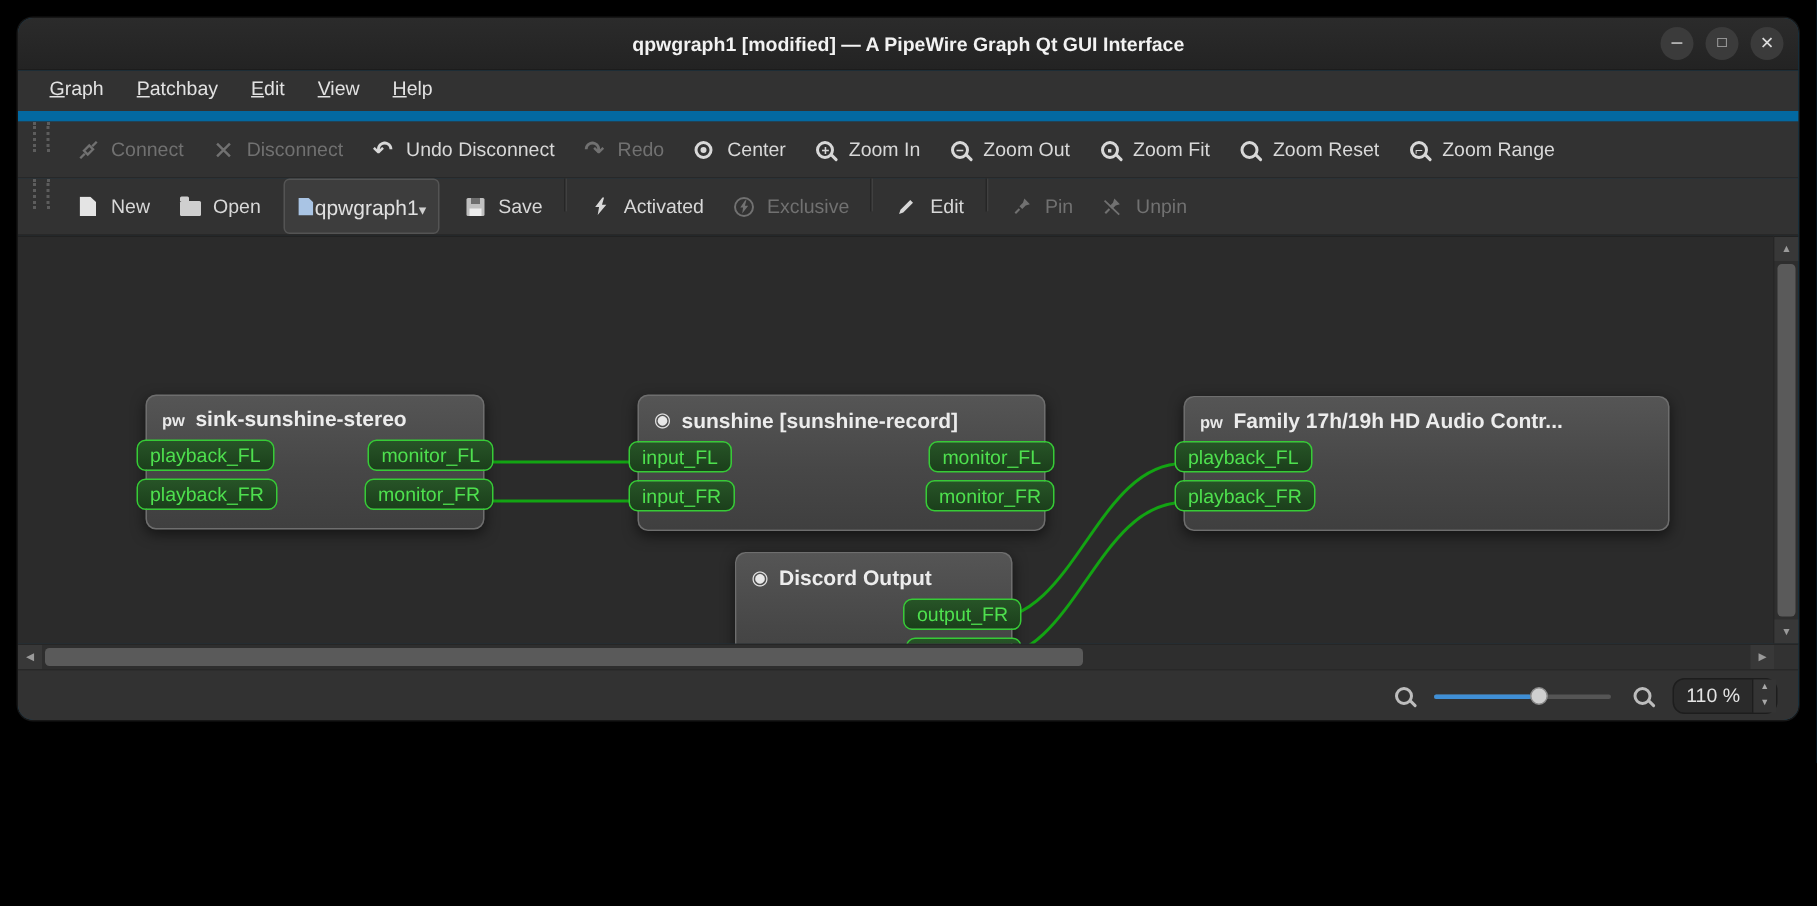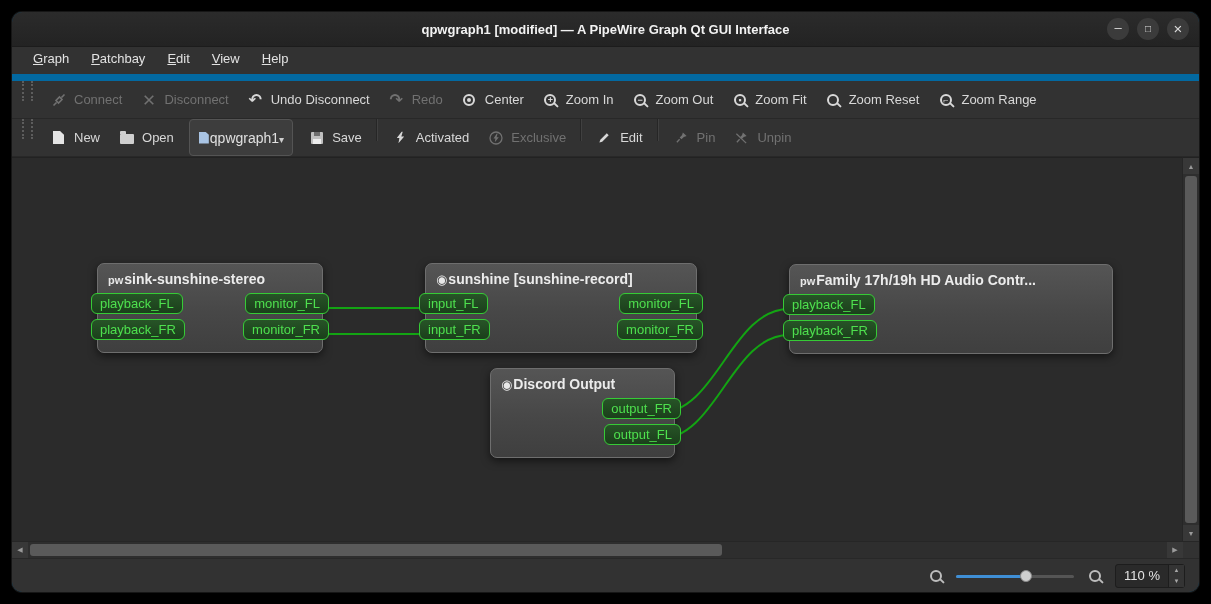--- a/index.html
+++ b/index.html
@@ -1,17 +1,17 @@
 <!DOCTYPE html>
 <html><head>
 <meta charset="utf-8">
 <style>
   html,body{margin:0;padding:0;background:#000;width:1211px;height:604px;overflow:hidden;
     font-family:"Liberation Sans","DejaVu Sans",sans-serif;-webkit-font-smoothing:antialiased;}
-  .window{position:absolute;left:12px;top:12px;width:1187px;height:580px;border-radius:10px;
+  .window{position:absolute;left:12px;top:12px;width:1187px;height:468px;border-radius:10px;
     overflow:hidden;background:#0c4a6e;display:flex;flex-direction:column;box-shadow:0 0 0 1px #161616;}
   
   .titlebar{height:34px;flex:none;background:linear-gradient(#2b2b2b,#232323);display:flex;
     align-items:center;position:relative;border-bottom:1px solid #1c1c1c;}
   .title-text{position:absolute;left:0;right:0;text-align:center;color:#f2f2f2;font-size:13px;font-weight:bold;}
   .win-controls{margin-left:auto;display:flex;gap:8px;padding-right:10px;z-index:2;}
   .wbtn{width:22px;height:22px;border-radius:50%;background:#3b3b3b;color:#dcdcdc;display:flex;
     align-items:center;justify-content:center;line-height:1;}
   .wbtn.min::before{content:"–";font-size:13px;margin-top:-3px;}
   .wbtn.max::before{content:"□";font-size:10px;}
@@ -52,21 +52,21 @@
   .caret::before{content:"▾";font-size:10px;color:#cfcfcf;}
   .combo{display:flex;align-items:center;gap:0;background:#3d3d3d;border:1px solid #545454;
     border-radius:4px;padding:3px 8px;color:#e0e0e0;font-size:14px;margin:0 6px;}
   
   .canvas-wrap{flex:1;display:flex;min-height:0;}
   .canvas{flex:1;position:relative;background:#2b2b2b;border-top:1px solid #222;overflow:hidden;}
   .links{position:absolute;left:0;top:0;pointer-events:none;}
   .node{position:absolute;border:1px solid #6e6e6e;border-radius:7px;
     background:linear-gradient(180deg,#555 0%,#474747 55%,#3f3f3f 100%);
     box-shadow:0 3px 9px rgba(0,0,0,.55);}
-  .node-h{display:flex;align-items:center;gap:1px;padding:7px 10px 3px;color:#ececec;font-weight:bold;
+  .node-h{display:flex;align-items:center;gap:7px;padding:7px 10px 3px;color:#ececec;font-weight:bold;
     font-size:14px;white-space:nowrap;overflow:hidden;}
   .pw-ic::before{content:"pw";font-size:11px;font-weight:bold;color:#e8e8e8;}
   .app-ic::before{content:"◉";font-size:13px;color:#e8e8e8;}
   .node-b{padding:2px 0 8px;}
   .prow{display:flex;justify-content:space-between;align-items:center;height:22px;margin-bottom:4px;}
   .prow.only-out{justify-content:flex-end;}
   .port{font-size:13px;color:#4ee04e;background:linear-gradient(#275427,#1b3f1b);
     border:1px solid #36cb36;border-radius:6px;padding:0 8px;line-height:19px;height:21px;
     box-sizing:border-box;white-space:nowrap;}
   .port.in{margin-left:-7px;}
@@ -87,21 +87,21 @@
   .hthumb{position:absolute;top:2px;bottom:2px;left:2px;width:692px;background:#5a5a5a;border-radius:3px;}
   .corner{width:16px;flex:none;background:#323232;}
   
   .statusbar{height:33px;flex:none;background:#323232;border-top:1px solid #282828;display:flex;
     align-items:center;justify-content:flex-end;gap:12px;padding-right:14px;color:#bdbdbd;}
   .slider{position:relative;width:118px;height:14px;}
   .slider .track{position:absolute;left:0;right:0;top:6px;height:3px;background:#555;border-radius:2px;}
   .slider .fill{position:absolute;left:0;width:55%;top:6px;height:3px;background:#3f8fd6;border-radius:2px;}
   .slider .knob{position:absolute;left:54%;top:1px;width:12px;height:12px;border-radius:50%;
     background:#cfcfcf;border:1px solid #8a8a8a;box-sizing:border-box;}
-  .spin{display:flex;align-items:stretch;background:#2a2a2a;border:1px solid #1d1d1d;border-radius:3px;height:22px;}
+  .spin{display:flex;align-items:stretch;background:#2a2a2a;border:1px solid #1d1d1d;border-radius:8px;height:22px;}
   .spin .val{display:flex;align-items:center;padding:0 8px;color:#e4e4e4;font-size:13px;}
   .spin .arrows{display:flex;flex-direction:column;width:15px;border-left:1px solid #1d1d1d;}
   .spin .arrows span{flex:1;display:flex;align-items:center;justify-content:center;color:#a8a8a8;background:#343434;}
   .spin .arrows span::before{font-size:6px;}
 </style>
 </head>
 <body>
 
 <div class="window">
 

